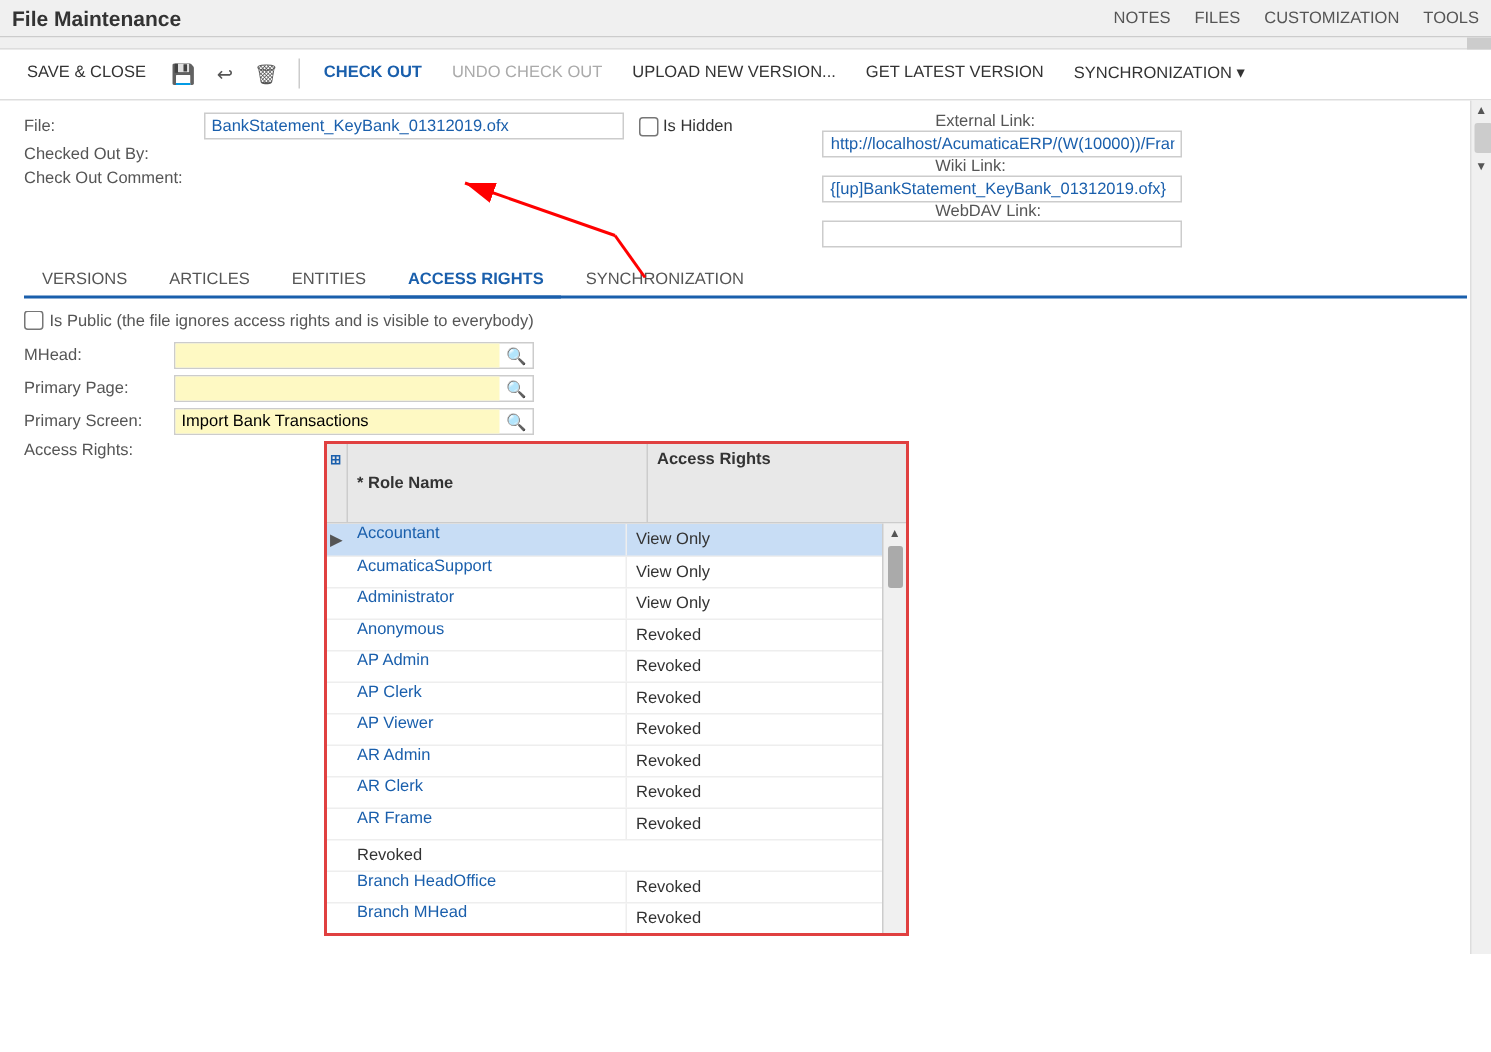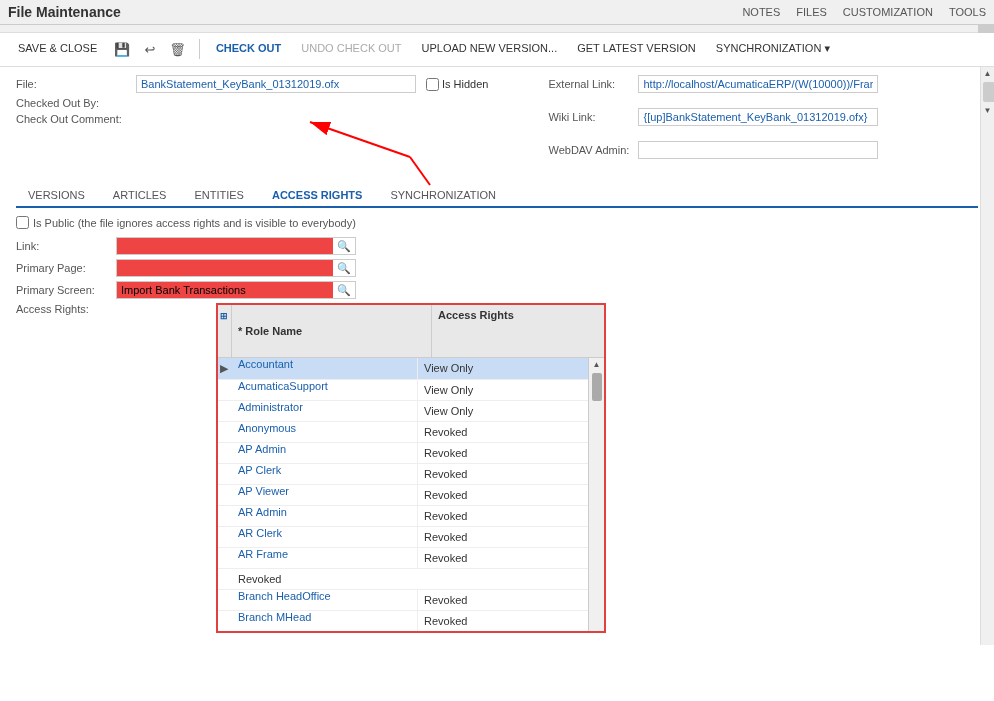--- a/index.html
+++ b/index.html
@@ -76,21 +76,22 @@
       border: 1px solid #ccc;
       padding: 2px 4px;
       font-size: 11px;
       color: #1a5fac;
       background: #fff;
       width: 220px;
     }
     .right-row {
       display: flex;
       align-items: center;
-      margin-bottom: 15px;
+      margin-bottom: 0;
+      flex-direction: column;
     }
     .right-label {
       color: #555;
       width: 90px;
       flex-shrink: 0;
       font-size: 11px;
     }
     .right-input {
       border: 1px solid #ccc;
       padding: 2px 4px;
@@ -150,21 +151,21 @@
       border: 1px solid #ccc;
       background: #fff;
       width: 240px;
     }
     .field-input {
       border: none;
       outline: none;
       font-size: 11px;
       padding: 2px 4px;
       width: 100%;
-      background: #ef4444;
+      background: #fef9c3;
     }
     .search-icon {
       color: #888;
       padding: 0 4px;
       font-size: 11px;
     }
 
     
     .table-container {
       border: 2px solid #e04040;
@@ -330,21 +331,21 @@
       <div style="flex:0 0 auto; margin-left: 20px;">
         <div class="right-row">
           <span class="right-label">External Link:</span>
           <input class="right-input" style="color: rgb(26, 95, 172);" value="http://localhost/AcumaticaERP/(W(10000))/Frame" readonly="">
         </div>
         <div class="right-row">
           <span class="right-label">Wiki Link:</span>
           <input class="right-input" style="color: rgb(26, 95, 172);" value="{[up]BankStatement_KeyBank_01312019.ofx}" readonly="">
         </div>
         <div class="right-row">
-          <span class="right-label">WebDAV Admin:</span>
+          <span class="right-label">WebDAV Link:</span>
           <input class="right-input" value="" readonly="" style="">
         </div>
       </div>
     </div>
 
     <svg class="arrow-svg" style="pointer-events:none; position:absolute; top:0; left:0; width:100%; height:160px; overflow:visible;">
       <defs>
         <marker id="arrowhead" markerWidth="10" markerHeight="7" refX="10" refY="3.5" orient="auto">
           <polygon points="0 0, 10 3.5, 0 7" fill="red"></polygon>
         </marker>
@@ -366,21 +367,21 @@
     </div>
 
     <div class="access-section">
 
       <div class="public-row">
         <input type="checkbox" style="">
         <span class="public-label">Is Public (the file ignores access rights and is visible to everybody)</span>
       </div>
 
       <div class="field-row">
-        <span class="field-label">Link:</span>
+        <span class="field-label">MHead:</span>
         <div class="field-input-container">
           <input class="field-input" value="" style="">
           <span class="search-icon">🔍</span>
         </div>
       </div>
 
       <div class="field-row">
         <span class="field-label">Primary Page:</span>
         <div class="field-input-container">
           <input class="field-input" value="" style="">

